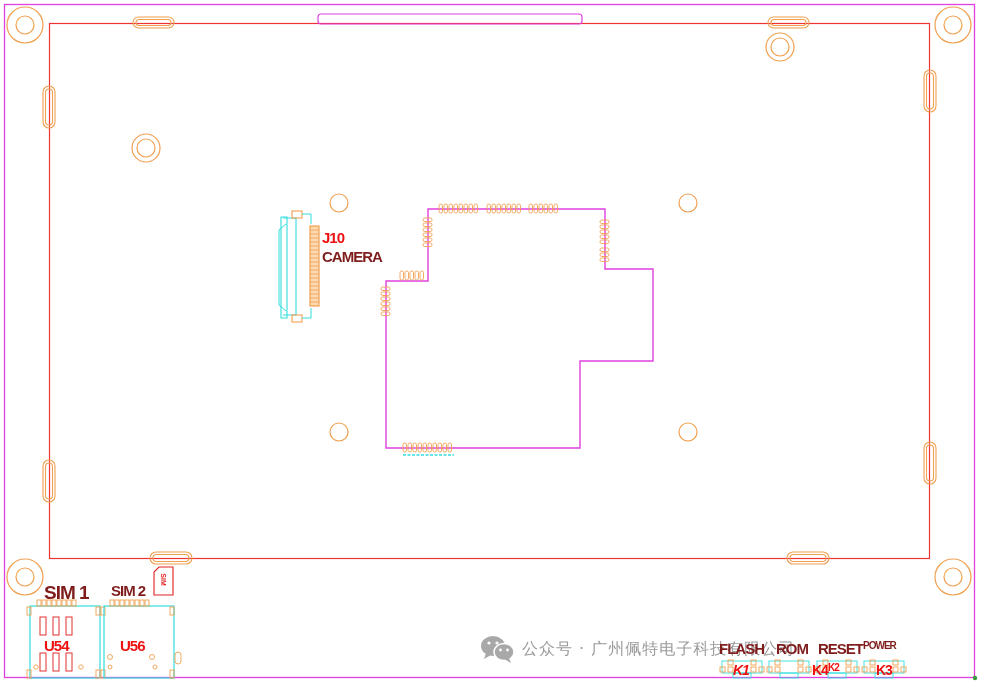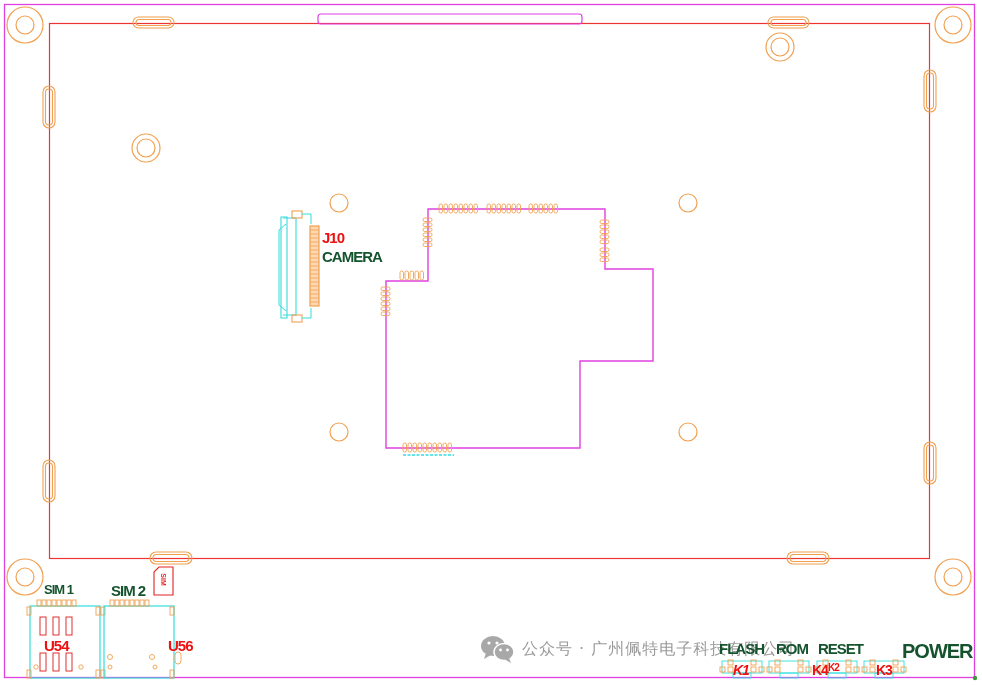--- a/index.html
+++ b/index.html
@@ -1,19 +1,19 @@
 <!DOCTYPE html>
 <html><head>
   <meta charset="utf-8">
   <style>
     html, body { margin: 0; padding: 0; background: #ffffff; }
     body { width: 982px; height: 686px; overflow: hidden; position: relative; font-family: "Liberation Sans", sans-serif; }
     #board { position: absolute; left: 0; top: 0; width: 982px; height: 686px; }
     .lbl { position: absolute; font-family: "Liberation Sans", sans-serif; font-weight: bold; letter-spacing: -1px; white-space: nowrap; line-height: 1; }
-    .lbl-blue { color: #14532d; }
+    .lbl-blue { color: #7f1d1d; }
     .lbl-red { color: #ee1111; }
     .sim-tag { position: absolute; font-family: "Liberation Sans", sans-serif; font-size: 7px; font-weight: bold; color: #e32222; transform: rotate(90deg); transform-origin: center; }
     .watermark { position: absolute; left: 480px; top: 634px; height: 30px; display: flex; align-items: center; gap: 6px; color: #9a9a9a; font-family: "DejaVu Sans", sans-serif; font-size: 16px; letter-spacing: 1px; }
     .wm-icon { width: 36px; height: 30px; position: relative; }
   </style>
 </head>
 <body>
 
 <svg id="board" viewBox="0 0 982 686" xmlns="http://www.w3.org/2000/svg">
 
@@ -271,27 +271,27 @@
       <circle cx="20.5" cy="16" r="1.4" fill="#fff"></circle>
         <circle cx="27.5" cy="16" r="1.4" fill="#fff"></circle>
     </svg>
   </span>
   <span>公众号 · 广州佩特电子科技有限公司</span>
 </div>
 
 <div class="lbl lbl-red" style="left:322px;top:230px;font-size:15px;">J10</div>
 <div class="lbl lbl-blue" style="left:322px;top:249px;font-size:15px;">CAMERA</div>
 
-<div class="lbl lbl-blue" style="left:44px;top:583px;font-size:13px;">SIM 1</div>
+<div class="lbl lbl-blue" style="left:44px;top:583px;font-size:19px;">SIM 1</div>
 <div class="lbl lbl-blue" style="left:111px;top:583px;font-size:15px;">SIM 2</div>
 <div class="lbl lbl-red" style="left:44px;top:638px;font-size:15px;text-align:center;">U54</div>
-<div class="lbl lbl-red" style="left:120px;top:638px;font-size:15px;margin-left:48px;">U56</div>
+<div class="lbl lbl-red" style="left:120px;top:638px;font-size:15px;">U56</div>
 <div class="sim-tag" style="left:157px;top:576px;">SIM</div>
 
 <div class="lbl lbl-blue" style="left:719px;top:641px;font-size:15px;">FLASH</div>
 <div class="lbl lbl-blue" style="left:776px;top:641px;font-size:15px;">ROM</div>
 <div class="lbl lbl-blue" style="left:818px;top:641px;font-size:15px;">RESET</div>
-<div class="lbl lbl-blue" style="left:902px;top:641px;font-size:20px;">POWER</div>
+<div class="lbl lbl-blue" style="left:863px;top:641px;font-size:10px;">POWER</div>
 
 <div class="lbl lbl-red" style="left:733px;top:663px;font-size:14px;font-style:italic;">K1</div>
 <div class="lbl lbl-red" style="left:780px;top:663px;font-size:14px;padding-left:32px;">K4</div>
 <div class="lbl lbl-red" style="left:828px;top:663px;font-size:10px;border-radius:7px;">K2</div>
 <div class="lbl lbl-red" style="left:876px;top:663px;font-size:14px;">K3</div>
 
 </body></html>

